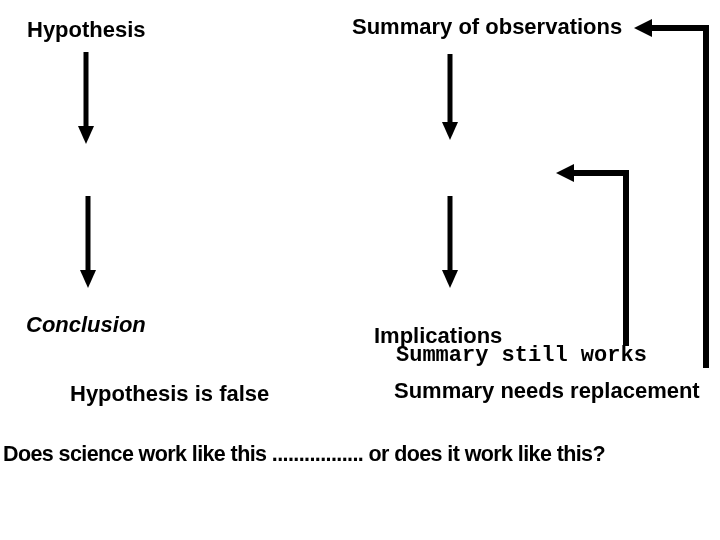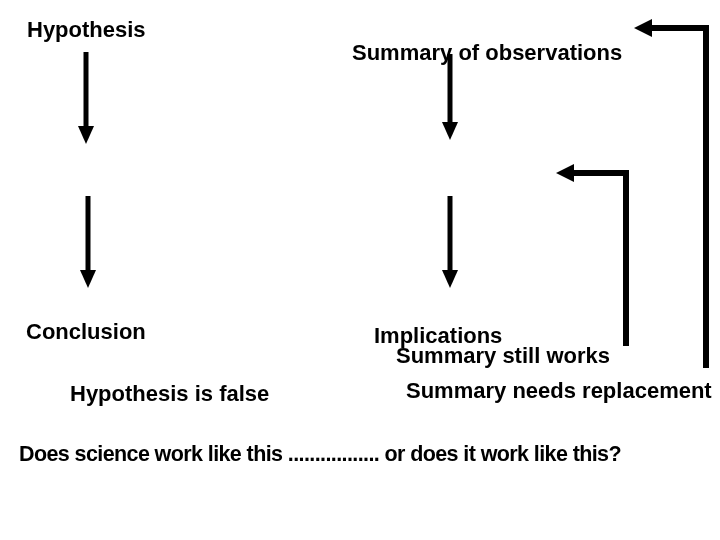--- a/index.html
+++ b/index.html
@@ -72,23 +72,23 @@
       <polygon points="574,164 574,182 556,173" stroke="none"></polygon>
     </g>
 
     <g fill="#000" stroke="#000">
       <path d="M 706 368 L 706 28 L 652 28" fill="none" stroke-width="6"></path>
       <polygon points="652,19 652,37 634,28" stroke="none"></polygon>
     </g>
   </svg>
 
   <div class="label" style="left:27px; top:17px;">Hypothesis</div>
-  <div class="label" style="left:26px; top:319px;">Conclusion</div>
+  <div class="label" style="left:26px; top:312px;font-style:italic;">Conclusion</div>
   <div class="label" style="left:70px; top:381px;">Hypothesis is false</div>
 
-  <div class="label" style="left:352px; top:14px;margin-top:26px;">Summary of observations</div>
+  <div class="label" style="left:352px; top:14px;">Summary of observations</div>
   <div class="label" style="left:374px; top:298px;margin-top:25px;">Implications</div>
-  <div class="label" style="left:396px; top:343px;">Summary still works</div>
-  <div class="label" style="left:394px; top:378px;margin-left:12px;">Summary needs replacement</div>
+  <div class="label" style="left:396px; top:343px;font-family:Liberation Mono, monospace;">Summary still works</div>
+  <div class="label" style="left:394px; top:378px;">Summary needs replacement</div>
 
-  <div class="caption" style="left:19px; top:442px;">Does science work like this ................. or does it work like this?</div>
+  <div class="caption" style="left:3px; top:442px;">Does science work like this ................. or does it work like this?</div>
 
 </div>
 
 </body></html>

